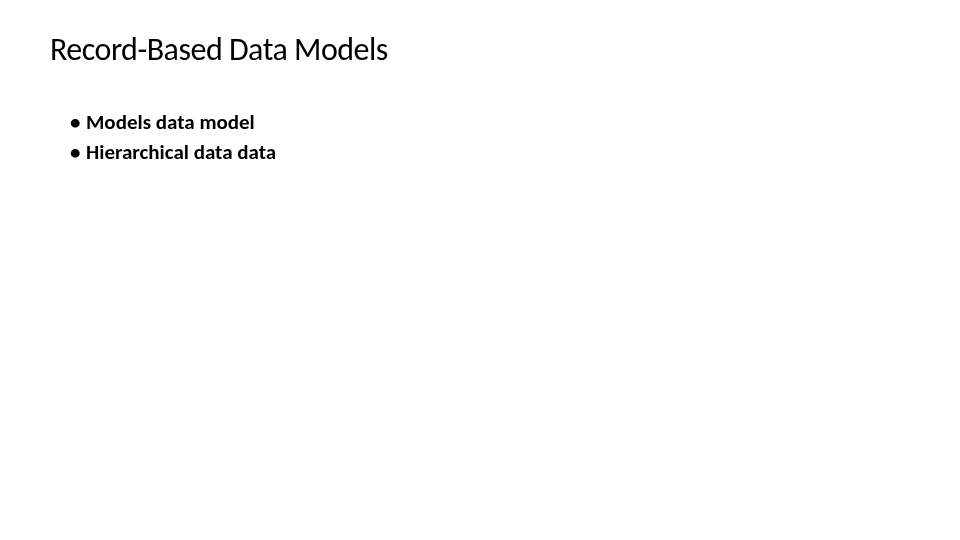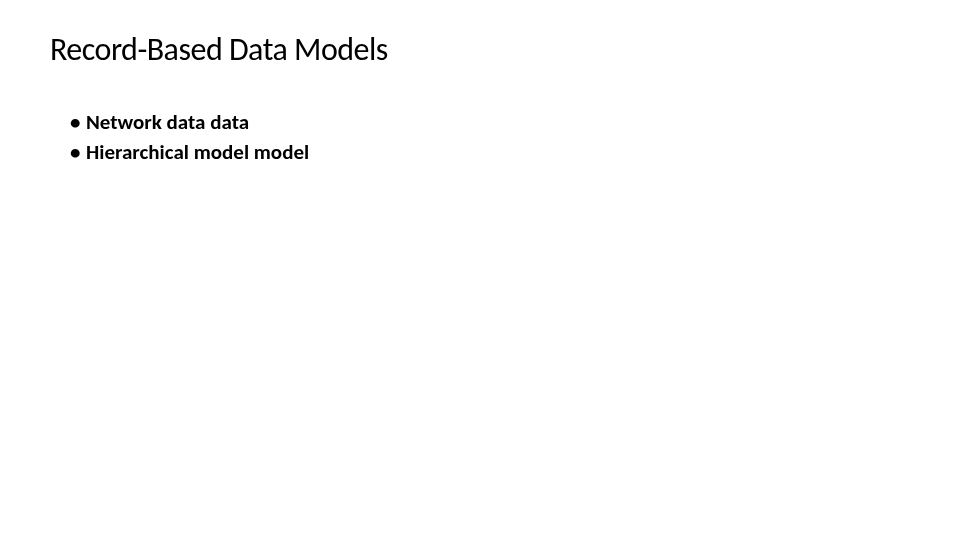--- a/index.html
+++ b/index.html
@@ -39,15 +39,15 @@
       top: 0;
       font-size: 21px;
     }
   </style>
 </head>
 <body>
 
 <h1 class="title">Record-Based Data Models</h1>
 
 <ul class="bullet-list">
-  <li class="bullet-item">Network data data</li>
-  <li class="bullet-item">Hierarchical model model</li>
+  <li class="bullet-item">Models data model</li>
+  <li class="bullet-item">Hierarchical data data</li>
 </ul>
 
 </body></html>

